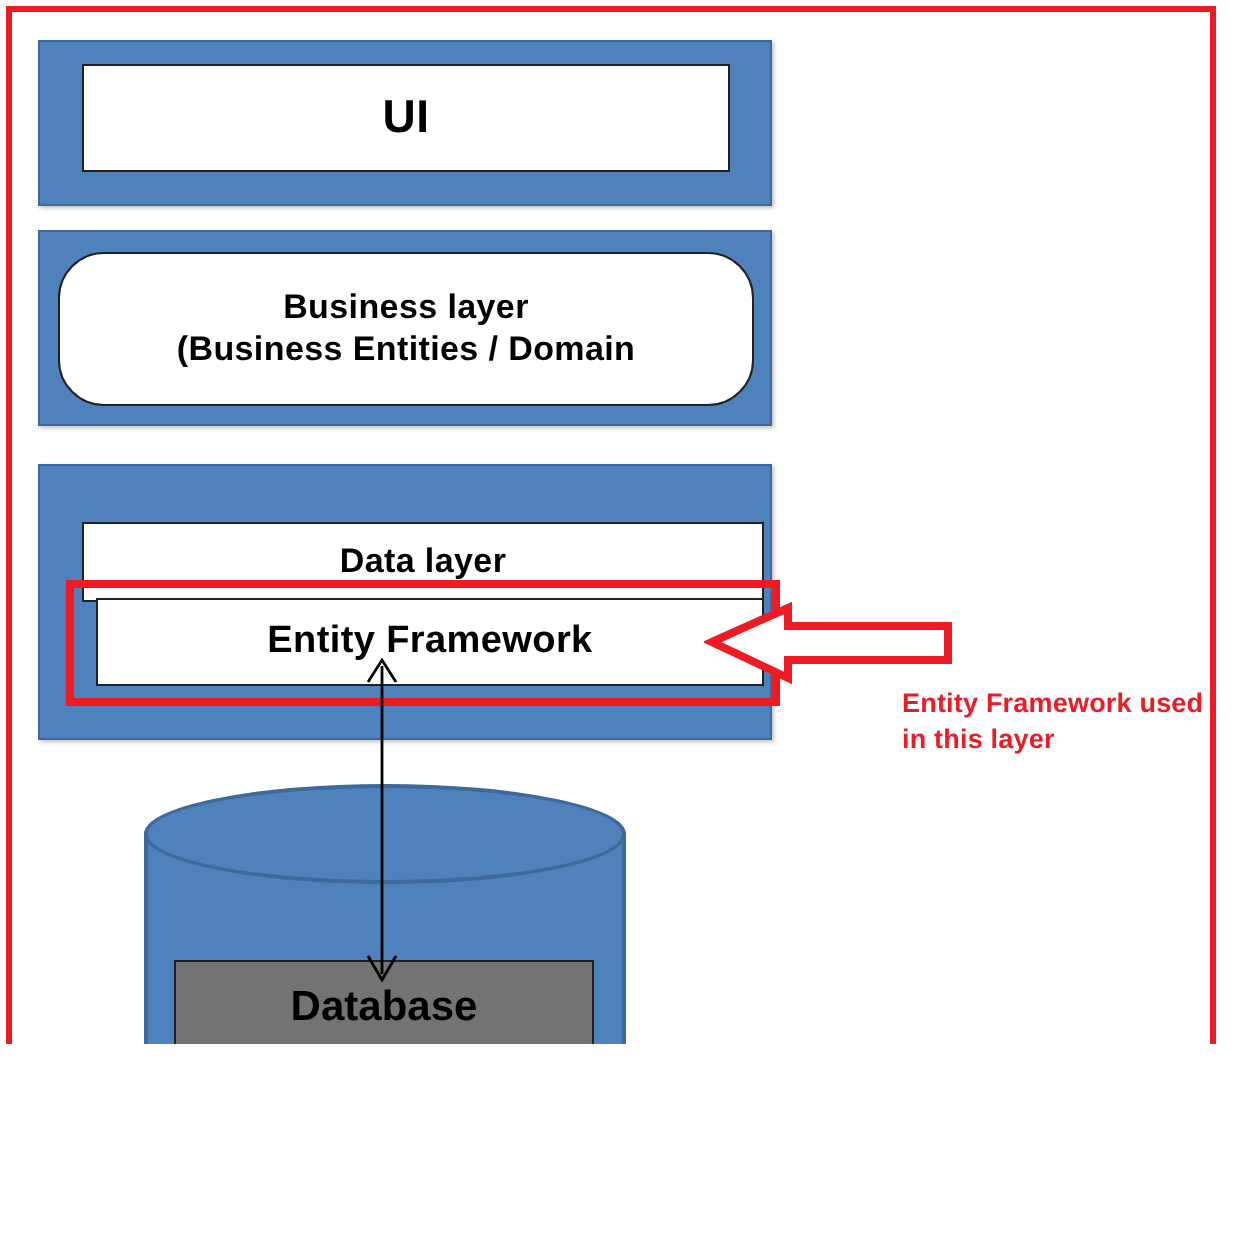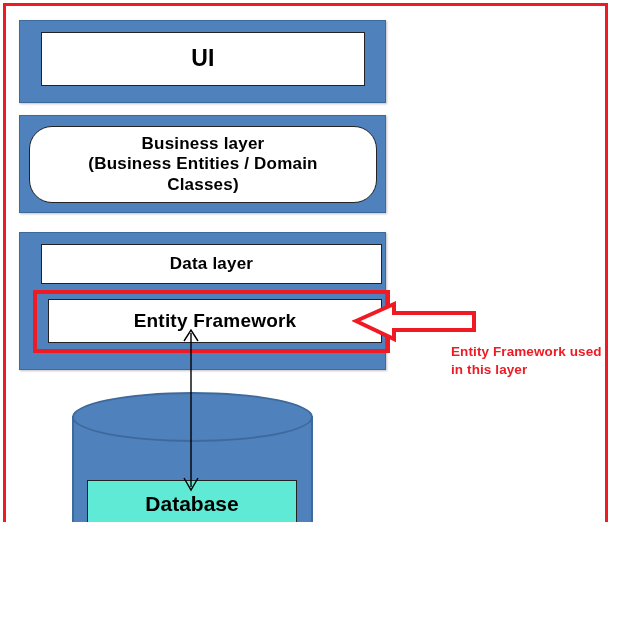--- a/index.html
+++ b/index.html
@@ -57,21 +57,21 @@
   }
 
   .ui-panel      { left: 19px;  top: 20px;  width: 367px; height: 83px; }
   .ui-box        { left: 41px;  top: 32px;  width: 324px; height: 54px; font-size: 23px; }
 
   .biz-panel     { left: 19px;  top: 115px; width: 367px; height: 98px; }
   .biz-box       { left: 29px;  top: 126px; width: 348px; height: 77px; font-size: 17px;
                    padding: 0 6px; border-radius: 23px; }
 
   .data-panel    { left: 19px;  top: 232px; width: 367px; height: 138px; }
-  .data-box      { left: 41px;  top: 244px; width: 341px; height: 40px; font-size: 17px; }
+  .data-box      { left: 41px;  top: 261px; width: 341px; height: 40px; font-size: 17px; }
   .ef-box        { left: 48px;  top: 299px; width: 334px; height: 44px; font-size: 19px; }
 
   
   .red-highlight {
     position: absolute;
     left: 33px;
     top: 290px;
     width: 357px;
     height: 63px;
     border: 4px solid #ee1b24;
@@ -143,21 +143,21 @@
     border: 2px solid #3d6a9a;
     border-radius: 50%;
     box-sizing: border-box;
   }
   .db-box {
     position: absolute;
     left: 15px;
     top: 88px;
     width: 210px;
     height: 47px;
-    background: #5eead4;
+    background: #737373;
     border: 1px solid #222222;
     box-sizing: border-box;
     display: flex;
     align-items: center;
     justify-content: center;
     font-size: 21px;
     font-weight: bold;
     color: #000000;
   }
 
@@ -178,21 +178,20 @@
   <div class="red-frame"></div>
 
   <div class="layer-panel ui-panel"></div>
   <div class="label-box ui-box">UI</div>
 
   <div class="layer-panel biz-panel"></div>
   <div class="label-box biz-box">
     <div>
       <div>Business layer</div>
       <div>(Business Entities / Domain</div>
-      <div>Classes)</div>
     </div>
   </div>
 
   <div class="layer-panel data-panel"></div>
   <div class="label-box data-box">Data layer</div>
   <div class="label-box ef-box">Entity Framework</div>
 
   <div class="red-highlight"></div>
 
   <div class="callout-arrow">

